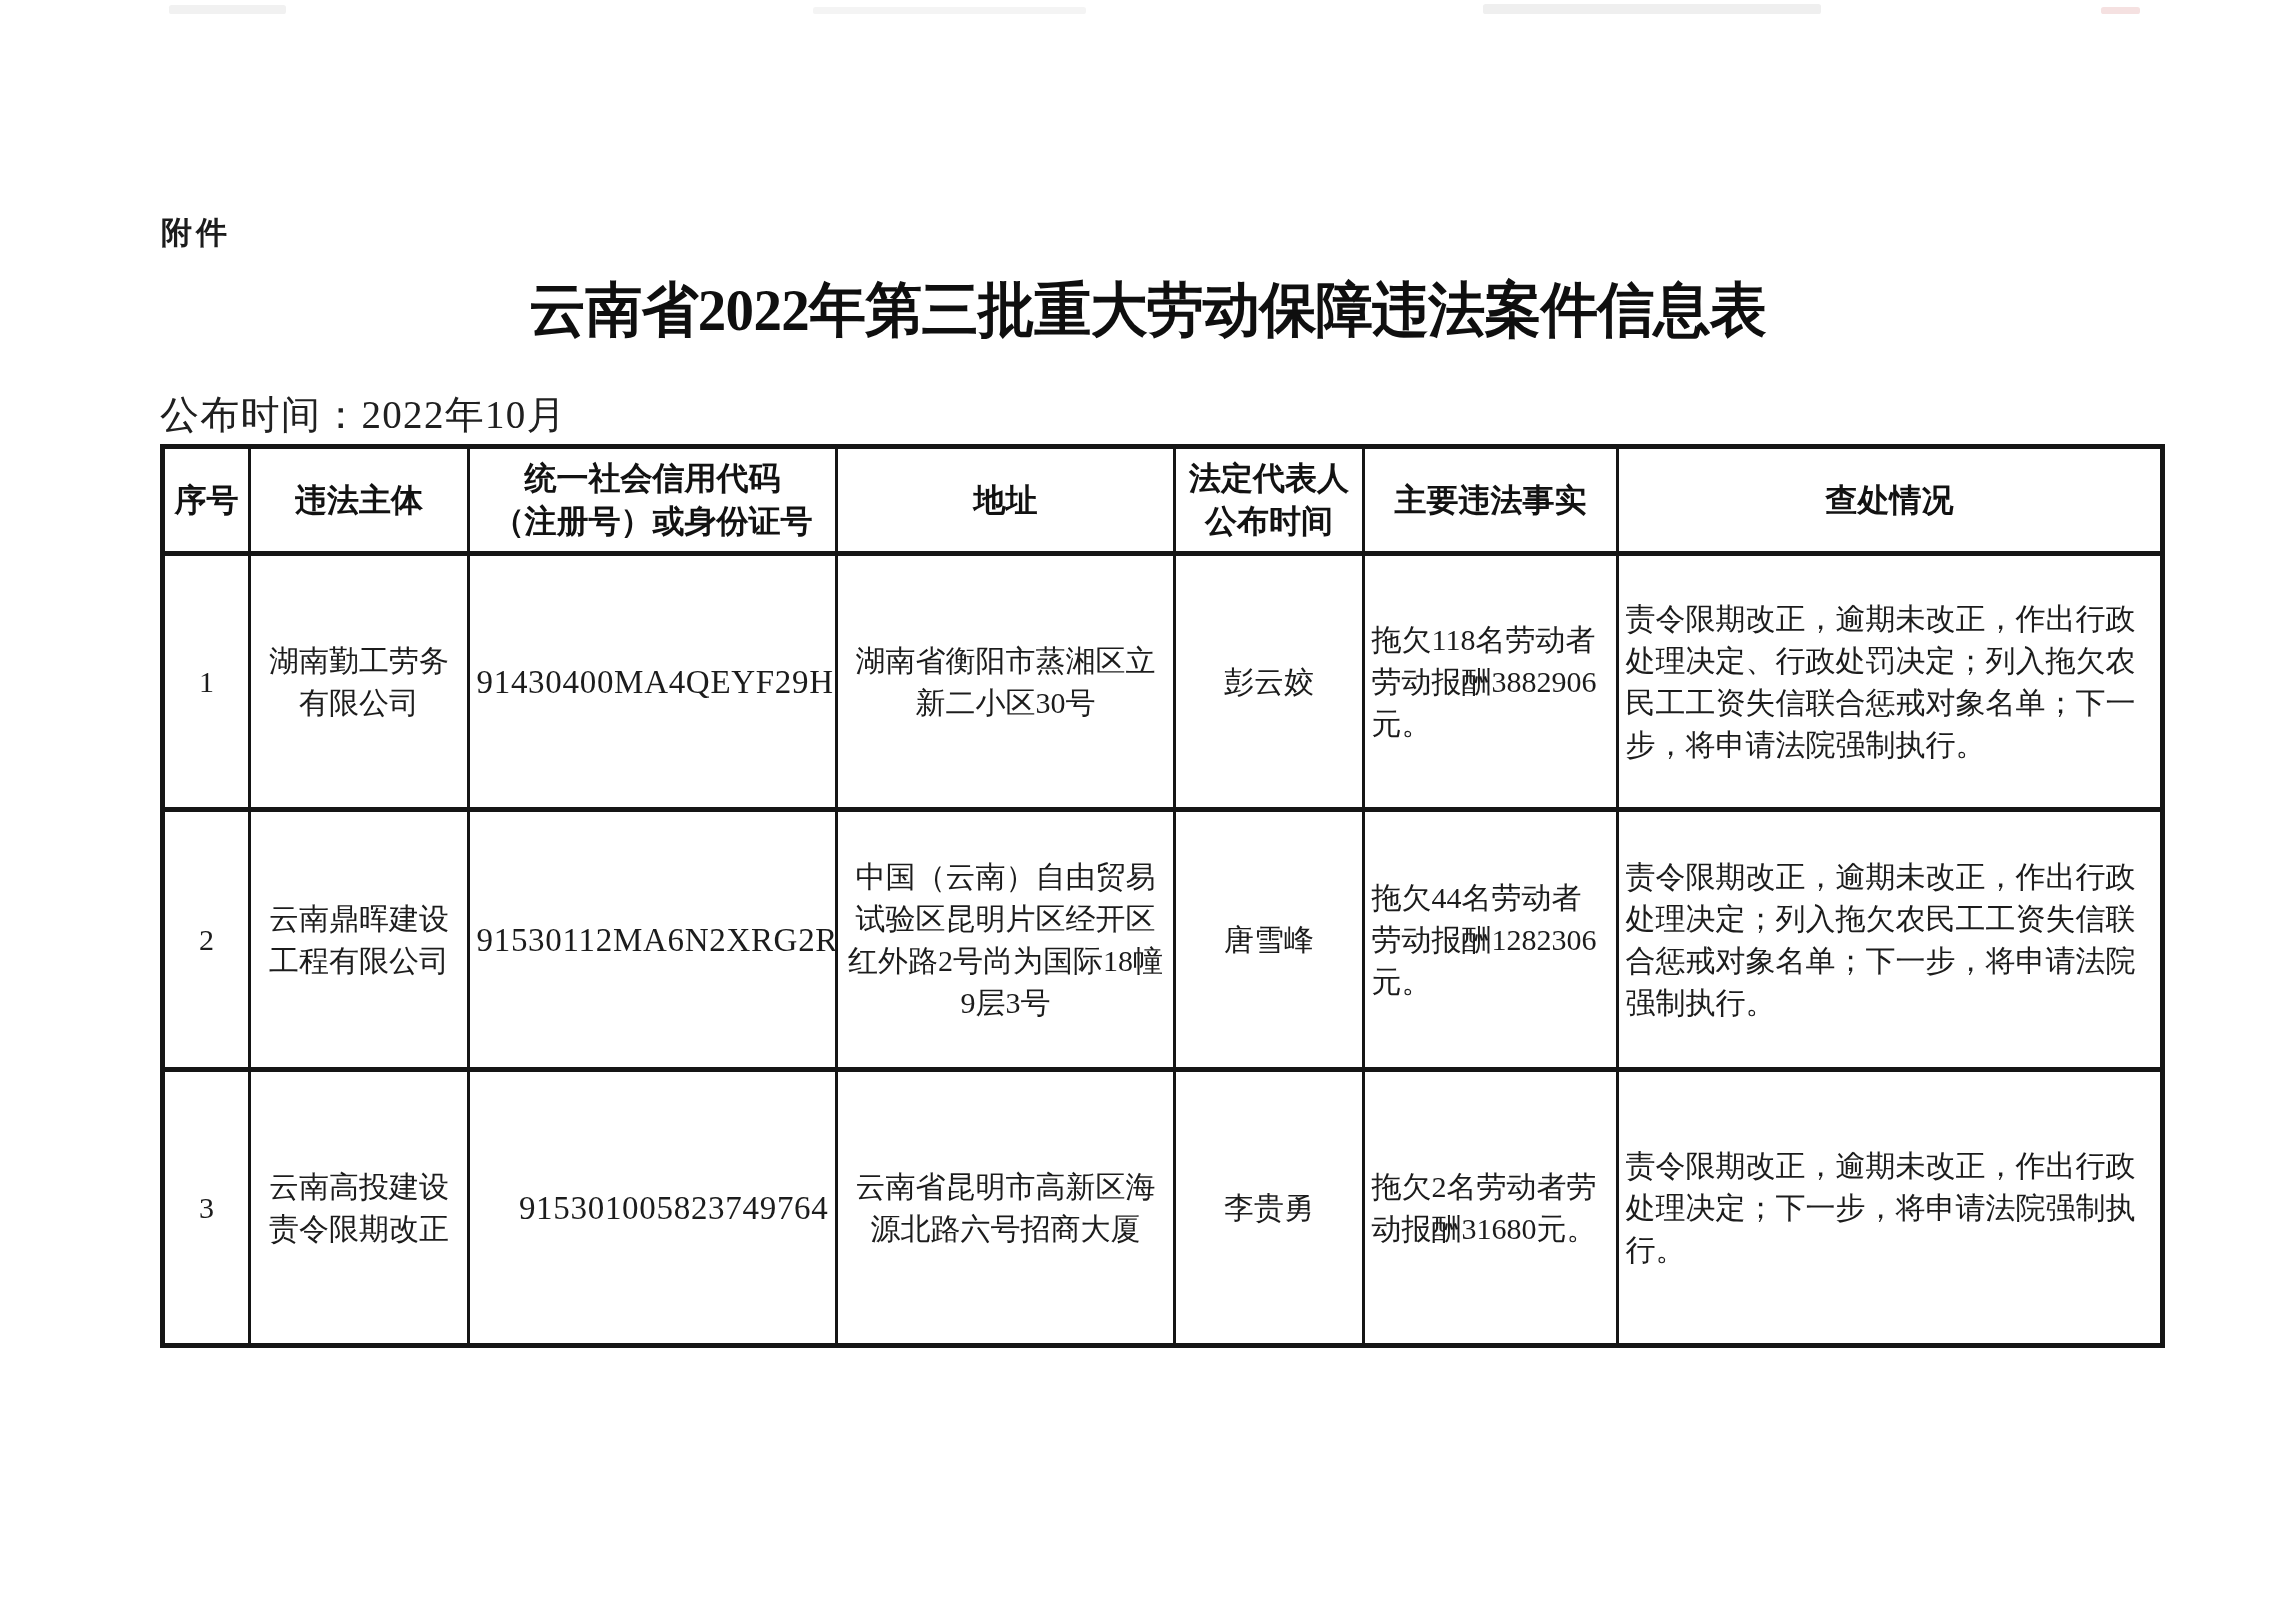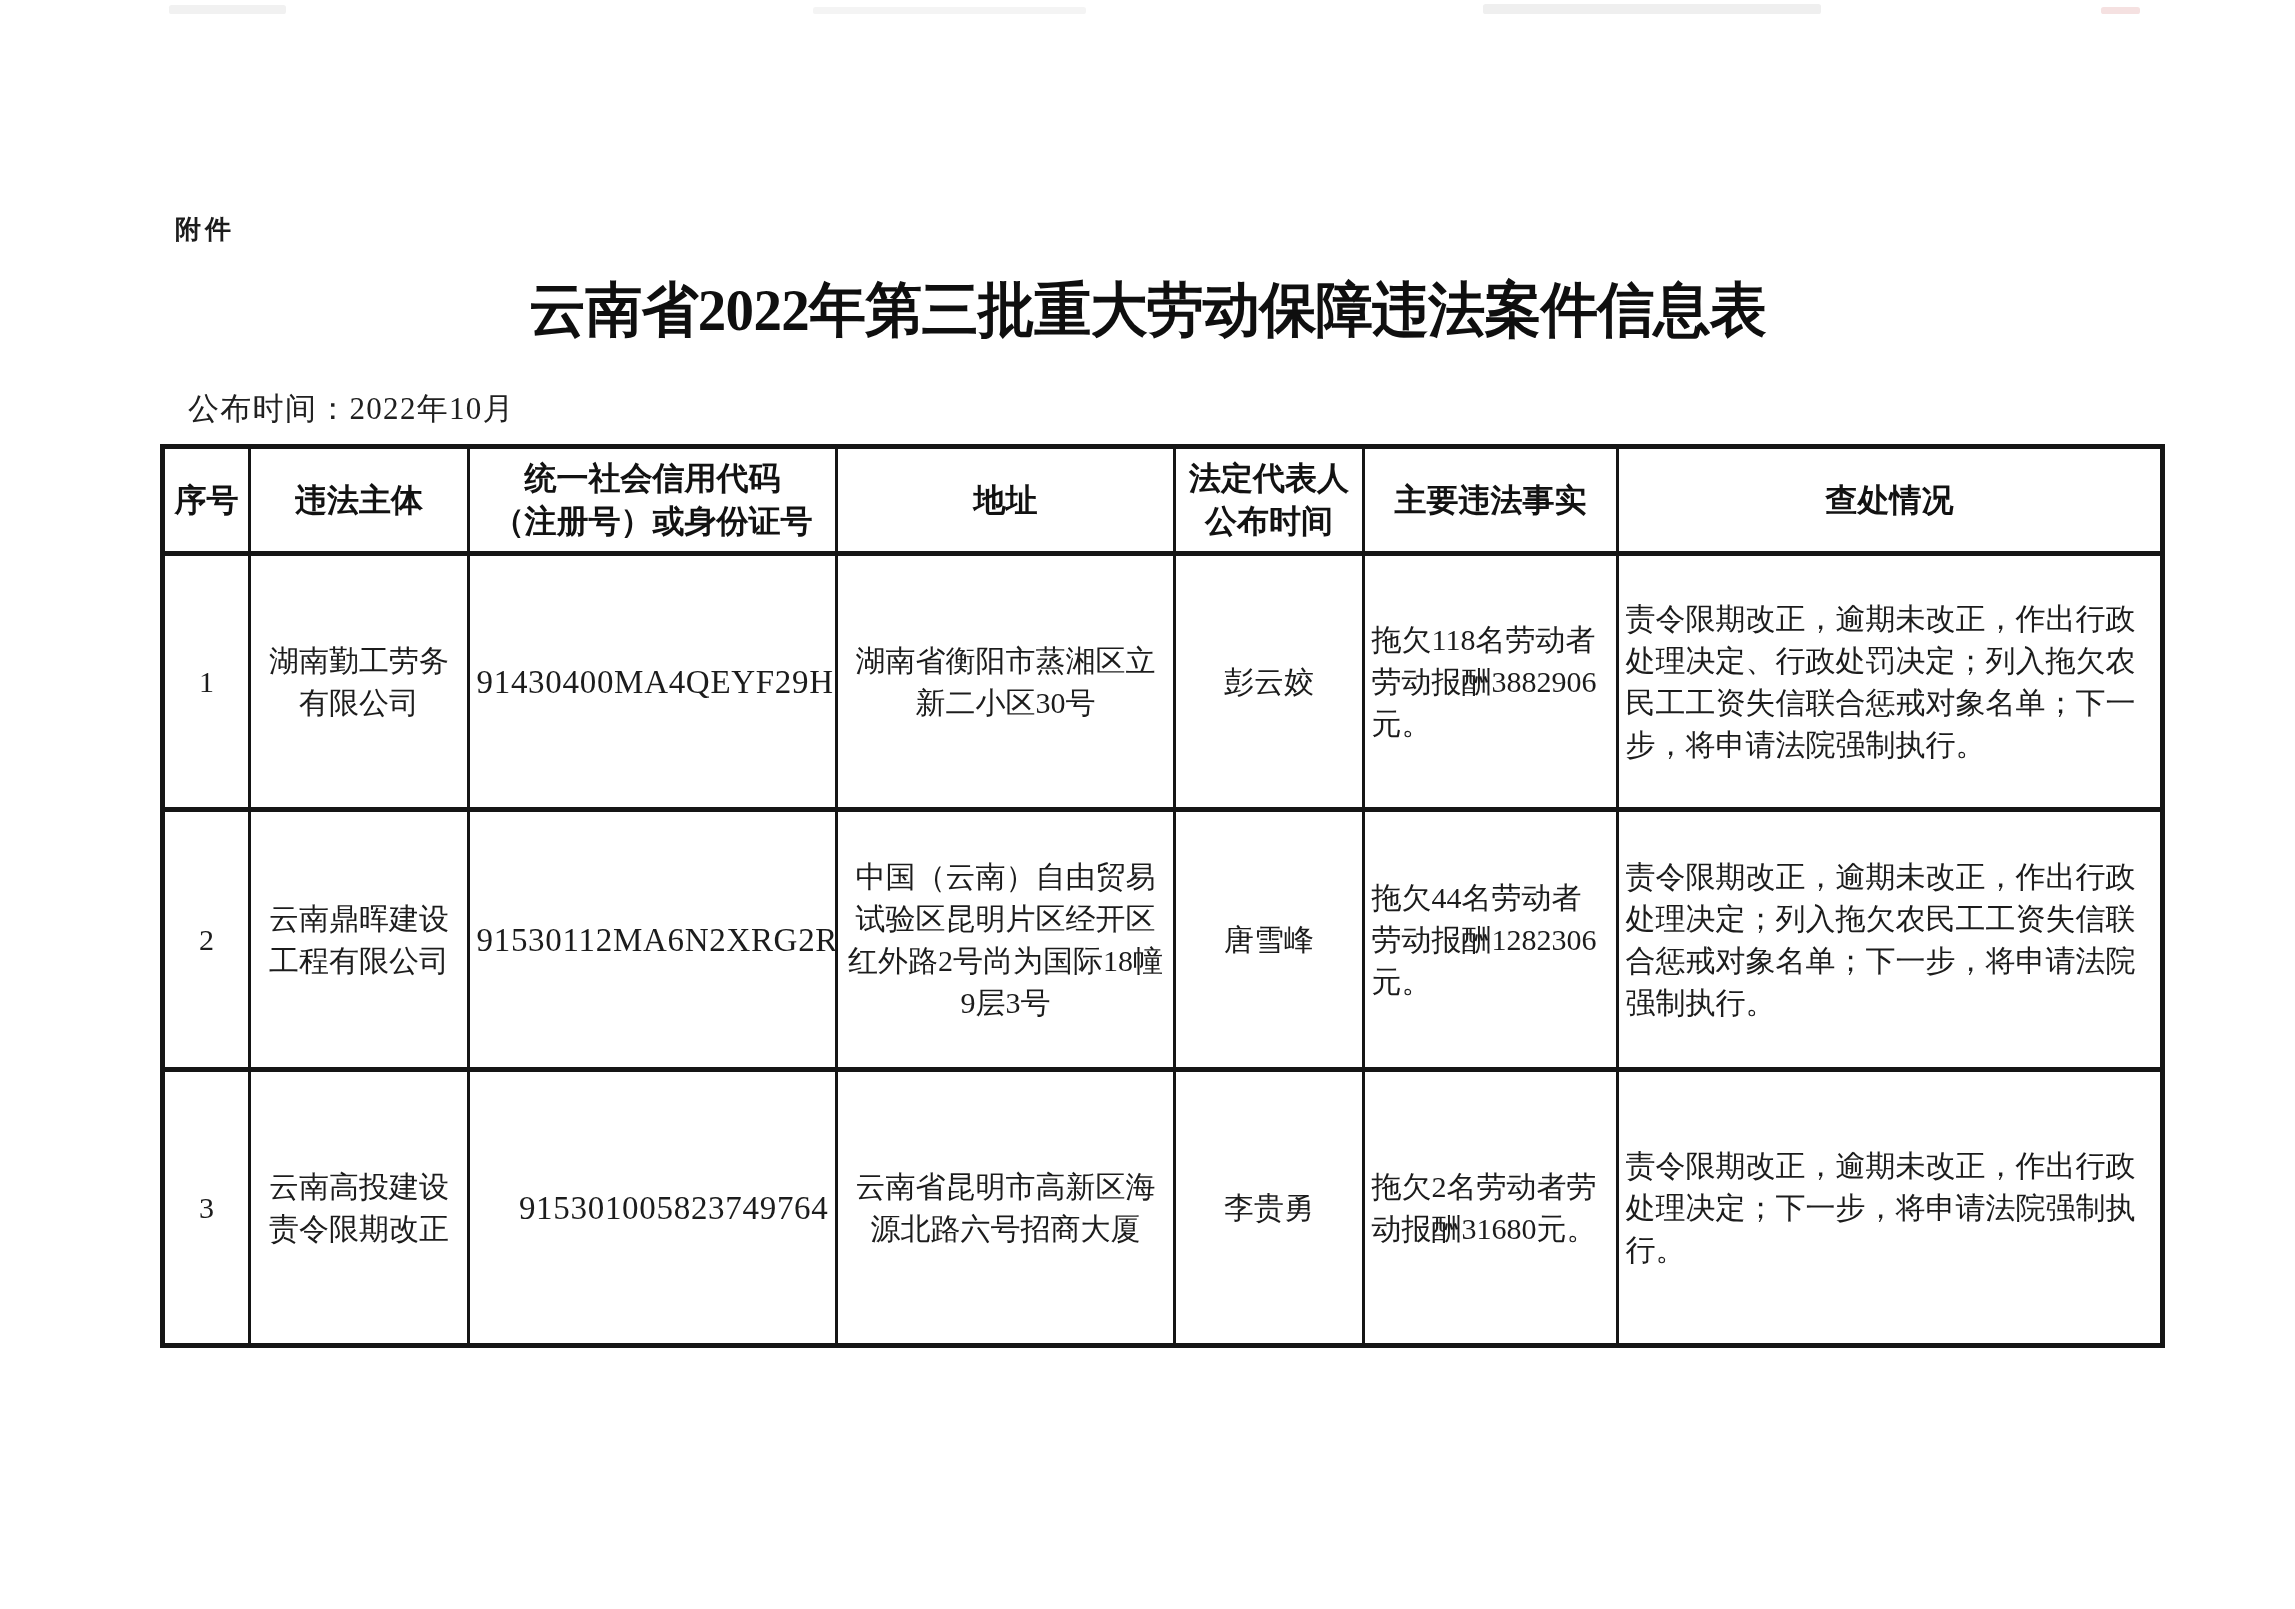--- a/index.html
+++ b/index.html
@@ -12,23 +12,23 @@
     width: 2295px;
     height: 1610px;
     overflow: hidden;
     font-family: "Liberation Serif", "DejaVu Serif", serif;
     color: #1a1a1a;
   }
 
   
   .attachment-label {
     position: absolute;
-    left: 175px;
+    left: 161px;
     top: 212px;
-    font-size: 26px;
+    font-size: 31px;
     font-weight: 600;
     letter-spacing: 3.9px;
     font-family: "Liberation Sans", "DejaVu Sans", sans-serif;
     color: #1c1c1c;
   }
   .doc-title {
     position: absolute;
     left: 0;
     top: 272px;
     width: 100%;
@@ -48,24 +48,23 @@
     display: flex;
     justify-content: space-between;
     align-items: baseline;
   }
   .publisher-unit {
     font-size: 31px;
     letter-spacing: 1.3px;
     color: #202020;
   }
   .publish-time {
-    font-size: 31px;
+    font-size: 39px;
     letter-spacing: 1.3px;
     color: #202020;
-    margin-left: 28px;
   }
 
   
   table.cases-table {
     position: absolute;
     left: 160px;
     top: 444px;
     width: 1998px;
     border-collapse: collapse;
     table-layout: fixed;

